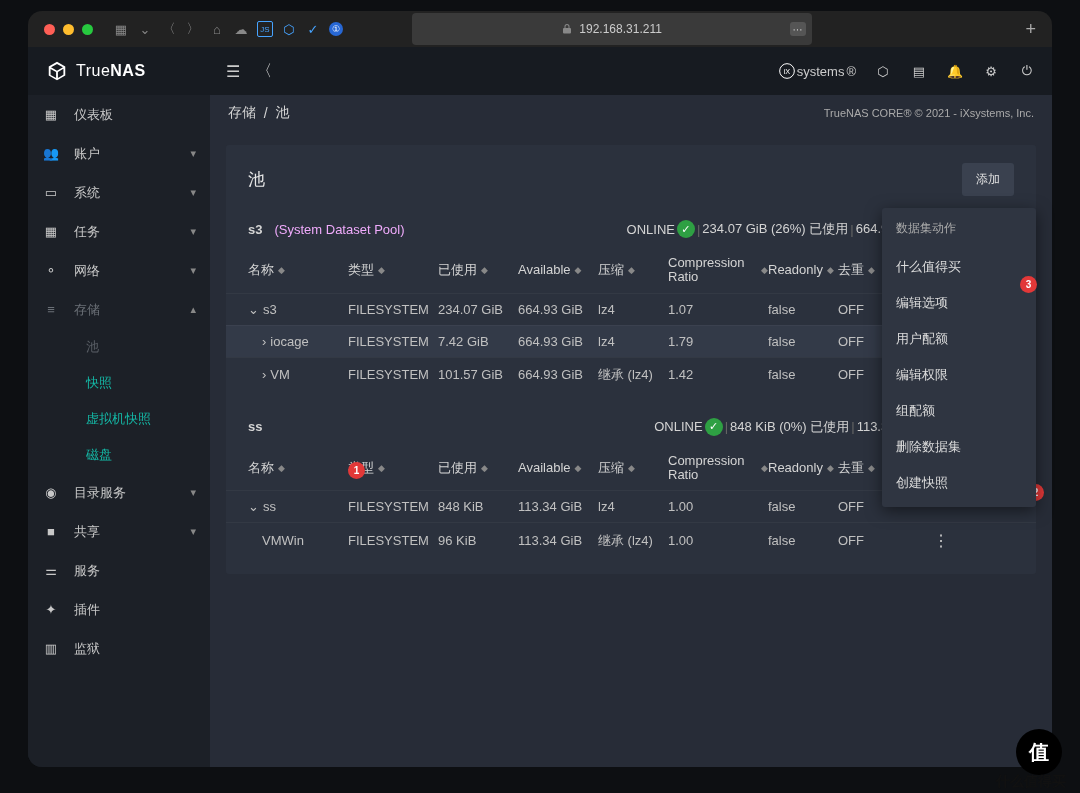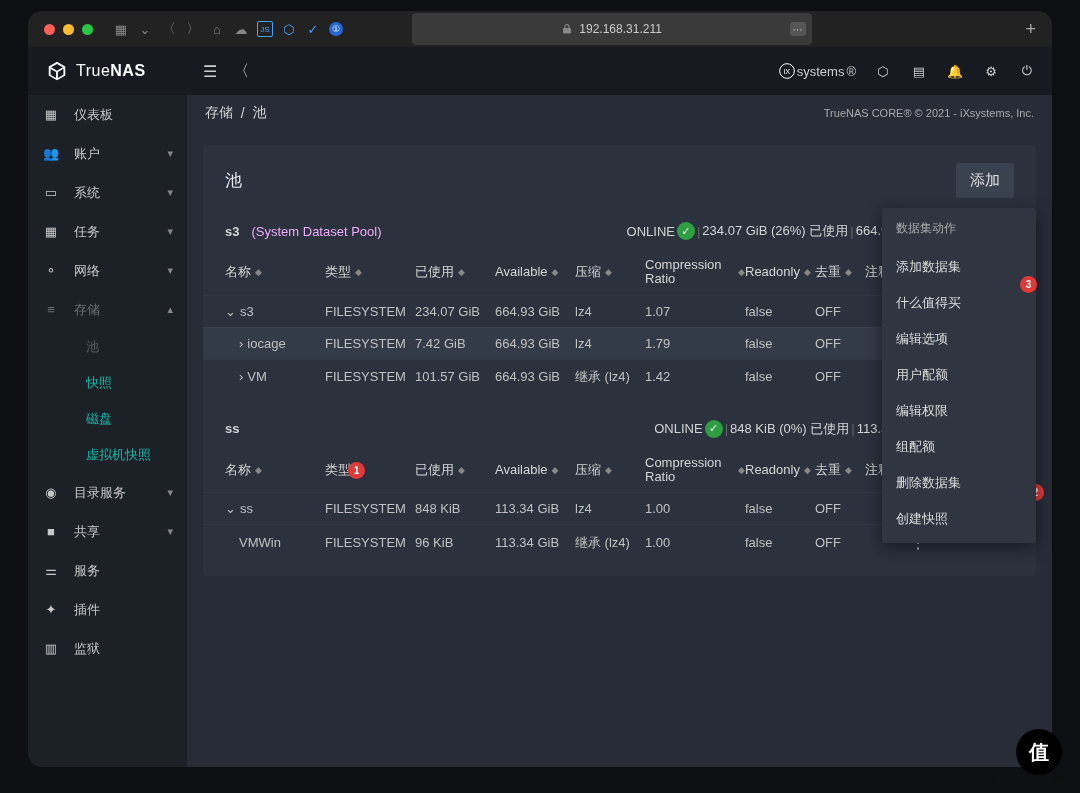--- a/index.html
+++ b/index.html
@@ -12,21 +12,21 @@
 .tr-r { background: #ff5f56; } .tr-y { background: #ffbd2e; } .tr-g { background: #27c93f; }
 .bicon { width: 16px; height: 16px; display: flex; align-items: center; justify-content: center; color: #888; font-size: 13px; }
 .bicon.on { color: #46a3ff; }
 .addr { flex: 1; max-width: 400px; height: 32px; background: #3a3a3a; border-radius: 4px; margin: 0 auto; display: flex; align-items: center; justify-content: center; gap: 6px; color: #ccc; font-size: 12px; position: relative; }
 .addr .lock { width: 12px; height: 12px; }
 .addr .reader { position: absolute; right: 6px; background: #555; width: 16px; height: 14px; border-radius: 3px; font-size: 10px; display: flex; align-items: center; justify-content: center; }
 .plus { margin-left: auto; font-size: 18px; color: #aaa; }
 
 
 .app { display: flex; height: 720px; background: #1c2027; margin: 0 28px; border-radius: 0 0 14px 14px; overflow: hidden; }
-.sidebar { width: 159px; background: #1c2027; display: flex; flex-direction: column; }
+.sidebar { width: 182px; background: #1c2027; display: flex; flex-direction: column; }
 .logo { height: 48px; display: flex; align-items: center; padding-left: 18px; gap: 8px; background: #171b21; }
 .logo-ic { width: 22px; height: 22px; }
 .logo-txt { font-size: 16px; color: #fff; letter-spacing: 0.5px; }
 .logo-txt b { font-weight: 700; }
 
 .nav-item { height: 39px; display: flex; align-items: center; padding: 0 14px; color: #c8c8c8; font-size: 13px; cursor: pointer; }
 .nav-item .nic { width: 18px; margin-right: 14px; display: flex; justify-content: center; }
 .nav-item .chev { margin-left: auto; font-size: 11px; color: #888; }
 .nav-item.active { color: #6a6f76; }
 .nav-sub { height: 36px; display: flex; align-items: center; padding-left: 58px; color: #14b8a6; font-size: 13px; cursor: pointer; }
@@ -40,21 +40,21 @@
 .brand span { color: #ccc; font-size: 13px; }
 .tbic { color: #ccc; font-size: 15px; width: 18px; text-align: center; }
 
 .breadcrumb { height: 36px; display: flex; align-items: center; padding: 0 18px; color: #d4d4d4; font-size: 14px; }
 .breadcrumb .cpy { margin-left: auto; font-size: 11px; color: #aaa; }
 
 .content { padding: 14px 16px 0 16px; }
 .card { background: #2b313d; border-radius: 3px; padding: 0; margin-bottom: 14px; }
 .card-hd { display: flex; align-items: center; padding: 18px 22px 14px 22px; }
 .card-hd h2 { font-size: 17px; font-weight: 400; color: #e8e8e8; }
-.add-btn { margin-left: auto; background: #3a414f; color: #e0e0e0; border: none; padding: 8px 14px; border-radius: 3px; font-size: 15px; cursor: pointer; }
+.add-btn { margin-left: auto; background: #3a414f; color: #e0e0e0; border: none; padding: 8px 14px; border-radius: 3px; font-size: 12px; cursor: pointer; }
 
 .pool-hd { display: flex; align-items: center; padding: 10px 22px; color: #d4d4d4; font-size: 13px; }
 .pool-name { font-weight: 600; margin-right: 12px; }
 .pool-tag { color: #f0abfc; }
 .pool-stat { margin-left: auto; display: flex; align-items: center; gap: 2px; }
 .status-badge { width: 18px; height: 18px; border-radius: 50%; background: #2ea043; display: inline-flex; align-items: center; justify-content: center; color: #fff; font-size: 11px; }
 .sep { color: #666; }
 .gear { margin-left: 20px; color: #ccc; cursor: pointer; }
 .expand { margin-left: 16px; color: #ccc; cursor: pointer; font-size: 12px; }
 .thd, .trow { display: grid; grid-template-columns: 100px 90px 80px 80px 70px 100px 70px 50px 45px 30px; align-items: center; padding: 8px 22px; color: #c0c0c0; }
@@ -145,22 +145,22 @@
           <span>网络</span>
           <span class="chev">▾</span>
         </div>
         <div class="nav-item active">
           <span class="nic">≡</span>
           <span>存储</span>
           <span class="chev">▴</span>
         </div>
         <div class="nav-sub dim">池</div>
         <div class="nav-sub">快照</div>
+        <div class="nav-sub">虚拟机快照</div>
         <div class="nav-sub">磁盘</div>
-        <div class="nav-sub">虚拟机快照</div>
         <div class="nav-item">
           <span class="nic">◉</span>
           <span>目录服务</span>
           <span class="chev">▾</span>
         </div>
         <div class="nav-item">
           <span class="nic">■</span>
           <span>共享</span>
           <span class="chev">▾</span>
         </div>
@@ -360,21 +360,20 @@
             <div style="height: 16px;"></div>
           </div>
       </div>
     </div>
   </div>
 </div>
 
 <div class="ctx-menu">
   <div class="ctx-hd">数据集动作</div>
   <div id="ctx-items">
-      <div class="ctx-item">添加数据集</div>
       <div class="ctx-item">什么值得买</div>
       <div class="ctx-item">编辑选项</div>
       <div class="ctx-item">用户配额</div>
       <div class="ctx-item">编辑权限</div>
       <div class="ctx-item">组配额</div>
       <div class="ctx-item">删除数据集</div>
       <div class="ctx-item">创建快照</div>
     </div>
 </div>
 

